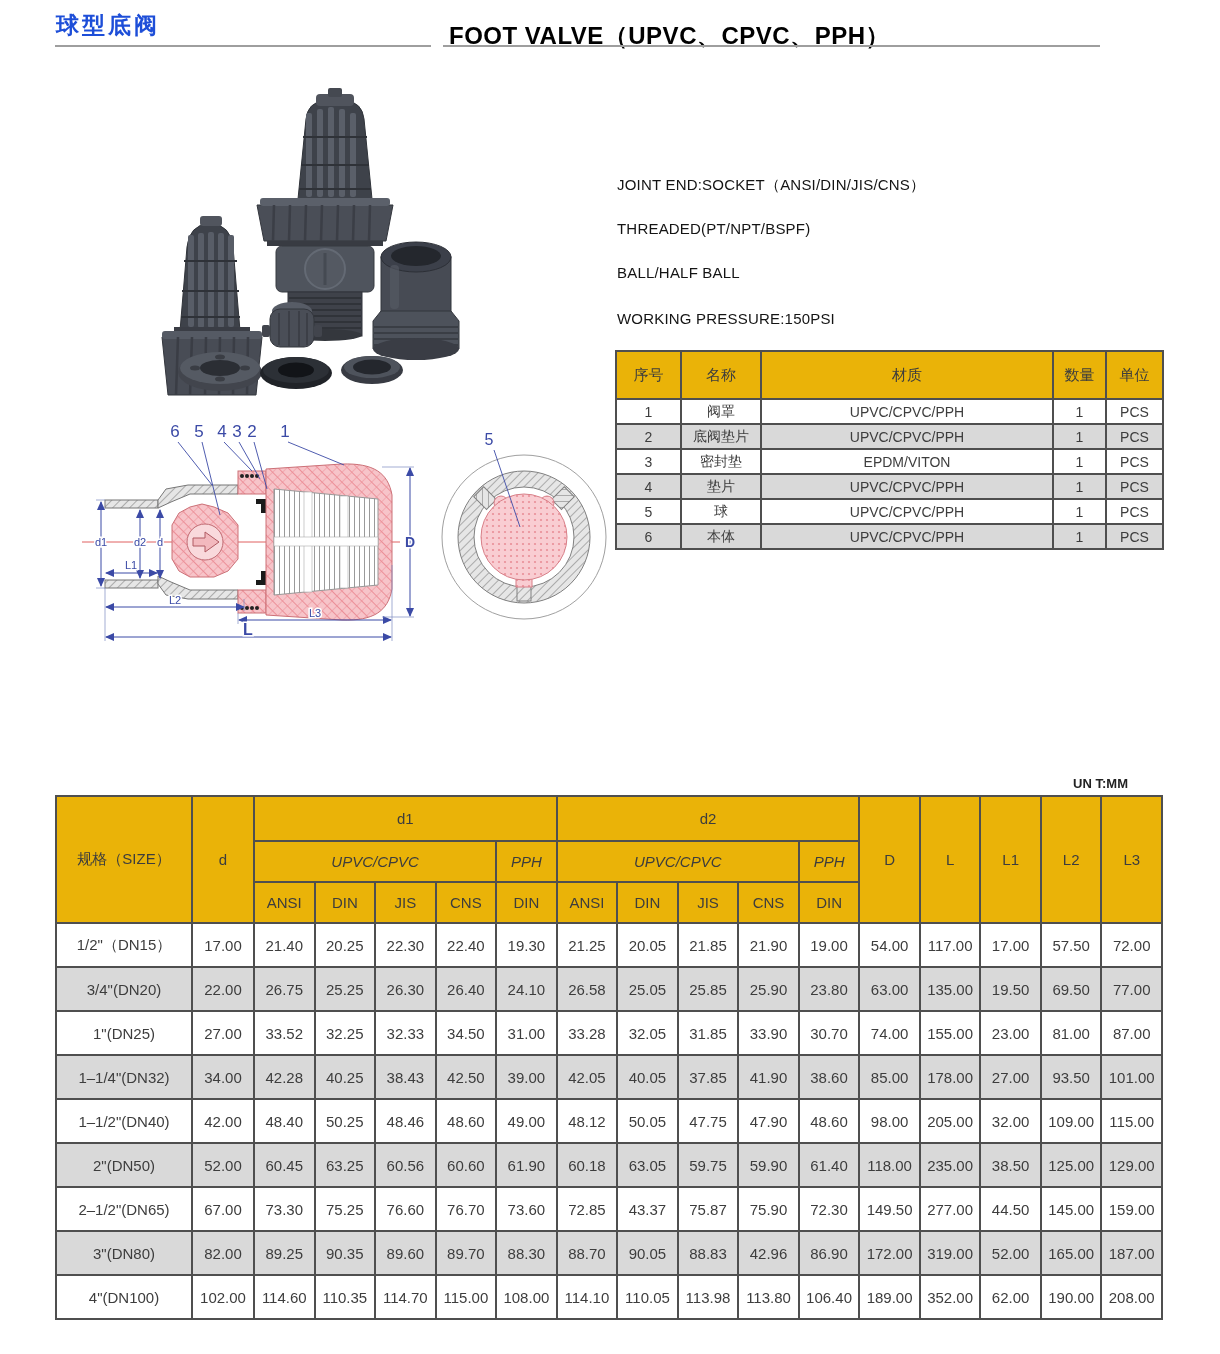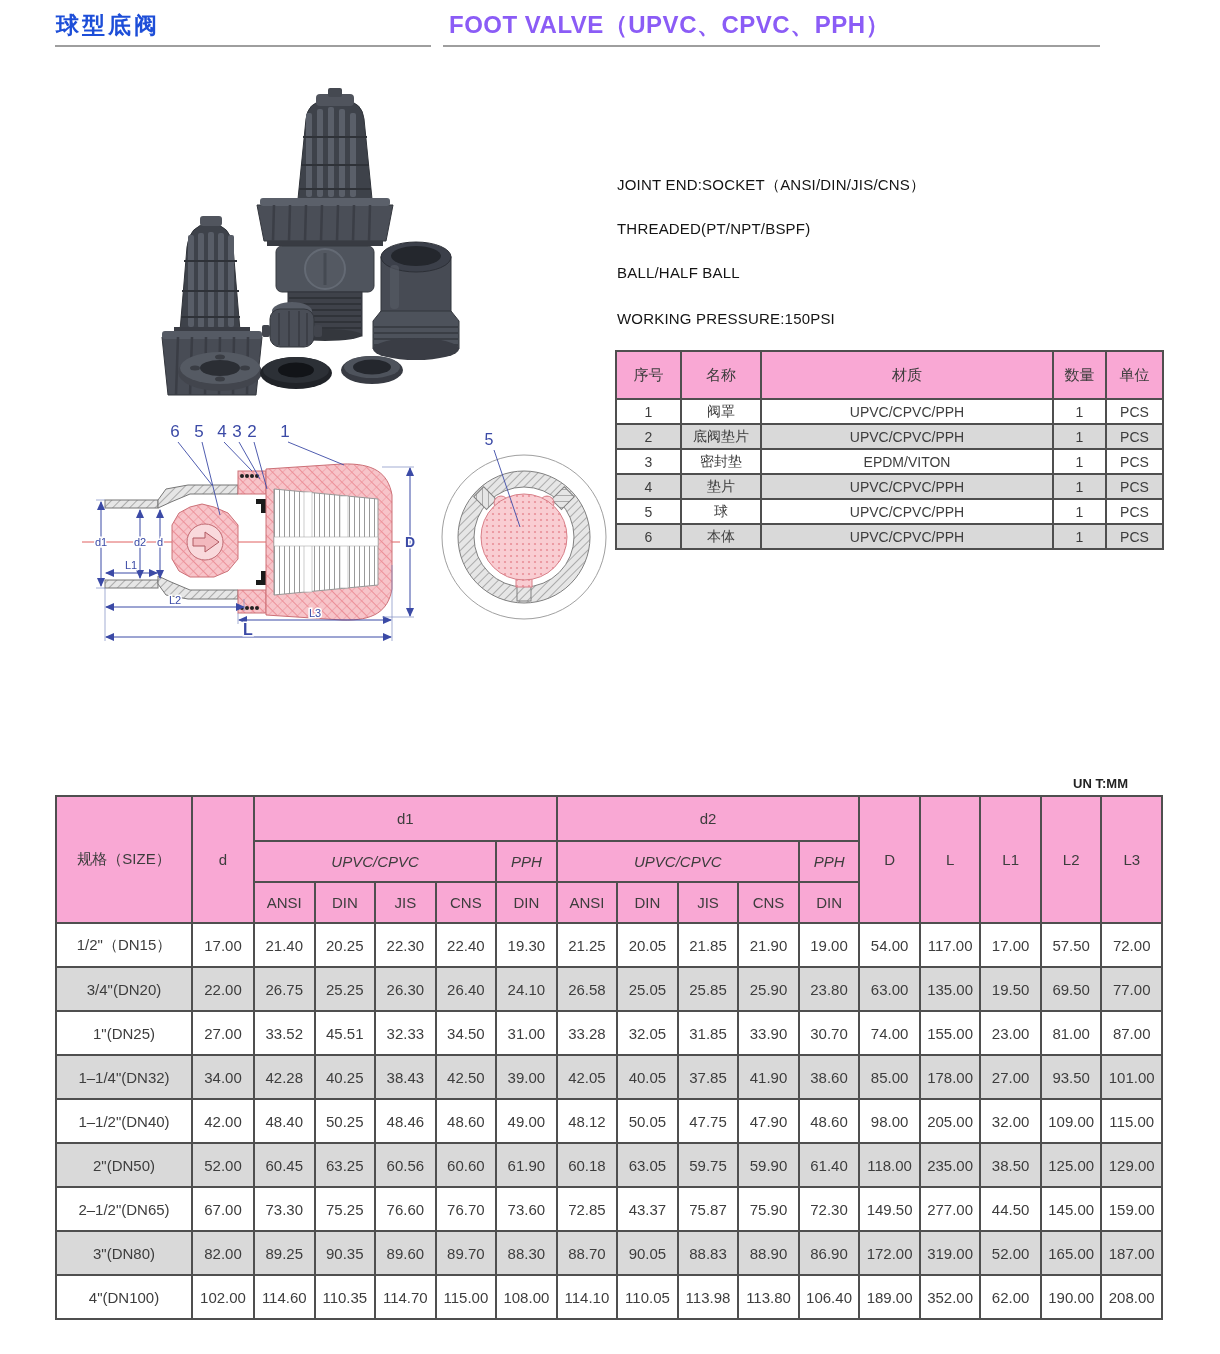--- a/index.html
+++ b/index.html
@@ -1,32 +1,32 @@
 <!DOCTYPE html>
 <html><head>
 <meta charset="utf-8">
 <style>
   html,body{margin:0;padding:0;background:#fff;}
   #page{position:relative;width:1220px;height:1354px;background:#fff;overflow:hidden;
         font-family:"Liberation Sans","DejaVu Sans",sans-serif;}
   .title-zh{position:absolute;left:56px;top:10px;font-size:23px;font-weight:bold;
             color:#1d4ed8;letter-spacing:3px;}
-  .title-en{position:absolute;left:449px;top:9px;font-size:24px;font-weight:600;
-            color:#8b5cf6;letter-spacing:0.5px;}
+  .title-en{position:absolute;left:449px;top:20px;font-size:24px;font-weight:600;
+            color:#000000;letter-spacing:0.5px;}
   .rule{position:absolute;height:2px;background:#9e9e9e;}
   .rule-left{left:55px;top:45px;width:376px;}
   .rule-right{left:443px;top:45px;width:657px;}
   .spec-line{position:absolute;left:617px;font-size:15px;font-weight:normal;color:#141414;
              letter-spacing:0.2px;}
   .unit-note{position:absolute;left:1008px;top:776px;width:120px;text-align:right;
              font-size:13px;font-weight:bold;color:#222;}
   table{border-collapse:collapse;table-layout:fixed;}
   th,td{border:2px solid #4f4f4f;text-align:center;vertical-align:middle;
         color:#3d3d3d;overflow:hidden;white-space:nowrap;}
-  th{background:#f9a8d4;font-weight:normal;}
+  th{background:#eab308;font-weight:normal;}
   .parts-table{position:absolute;left:615px;top:350px;width:547px;}
   .parts-table th{height:44px;font-size:15px;}
   .parts-table td{height:21px;font-size:14px;background:#fff;}
   .parts-table tbody tr:nth-child(even) td{background:#d9d9d9;}
   .size-table{position:absolute;left:55px;top:795px;width:1108px;}
   .size-table th{font-size:15px;}
   .size-table tr.h1 th{height:41px;}
   .size-table tr.h2 th{height:37px;font-style:italic;}
   .size-table tr.h3 th{height:37px;}
   .size-table td{height:40px;font-size:15px;background:#fff;}
@@ -409,21 +409,21 @@
           <td>63.00</td>
           <td>135.00</td>
           <td>19.50</td>
           <td>69.50</td>
           <td>77.00</td>
         </tr>
         <tr>
           <td>1"(DN25)</td>
           <td>27.00</td>
           <td>33.52</td>
-          <td>45.51</td>
+          <td>32.25</td>
           <td>32.33</td>
           <td>34.50</td>
           <td>31.00</td>
           <td>33.28</td>
           <td>32.05</td>
           <td>31.85</td>
           <td>33.90</td>
           <td>30.70</td>
           <td>74.00</td>
           <td>155.00</td>
@@ -511,21 +511,21 @@
           <td>3"(DN80)</td>
           <td>82.00</td>
           <td>89.25</td>
           <td>90.35</td>
           <td>89.60</td>
           <td>89.70</td>
           <td>88.30</td>
           <td>88.70</td>
           <td>90.05</td>
           <td>88.83</td>
-          <td>88.90</td>
+          <td>42.96</td>
           <td>86.90</td>
           <td>172.00</td>
           <td>319.00</td>
           <td>52.00</td>
           <td>165.00</td>
           <td>187.00</td>
         </tr>
         <tr>
           <td>4"(DN100)</td>
           <td>102.00</td>

